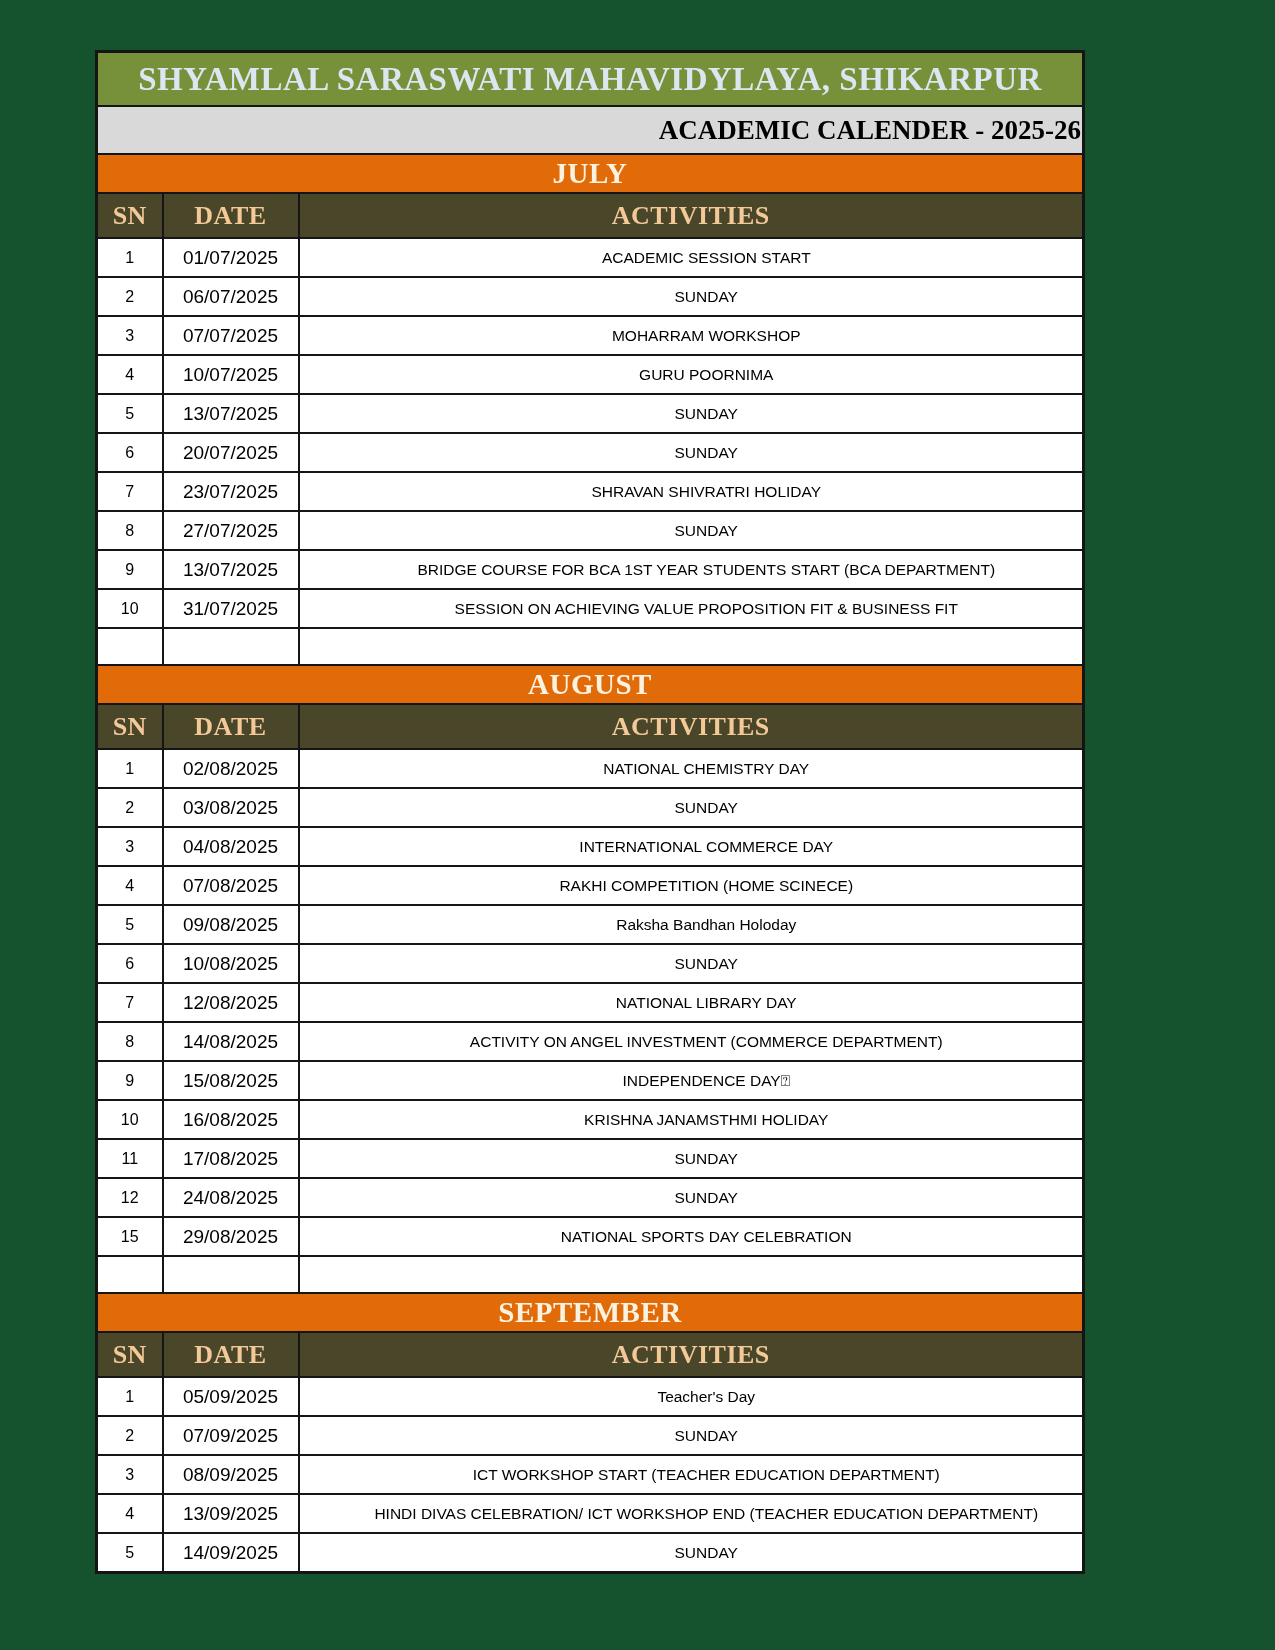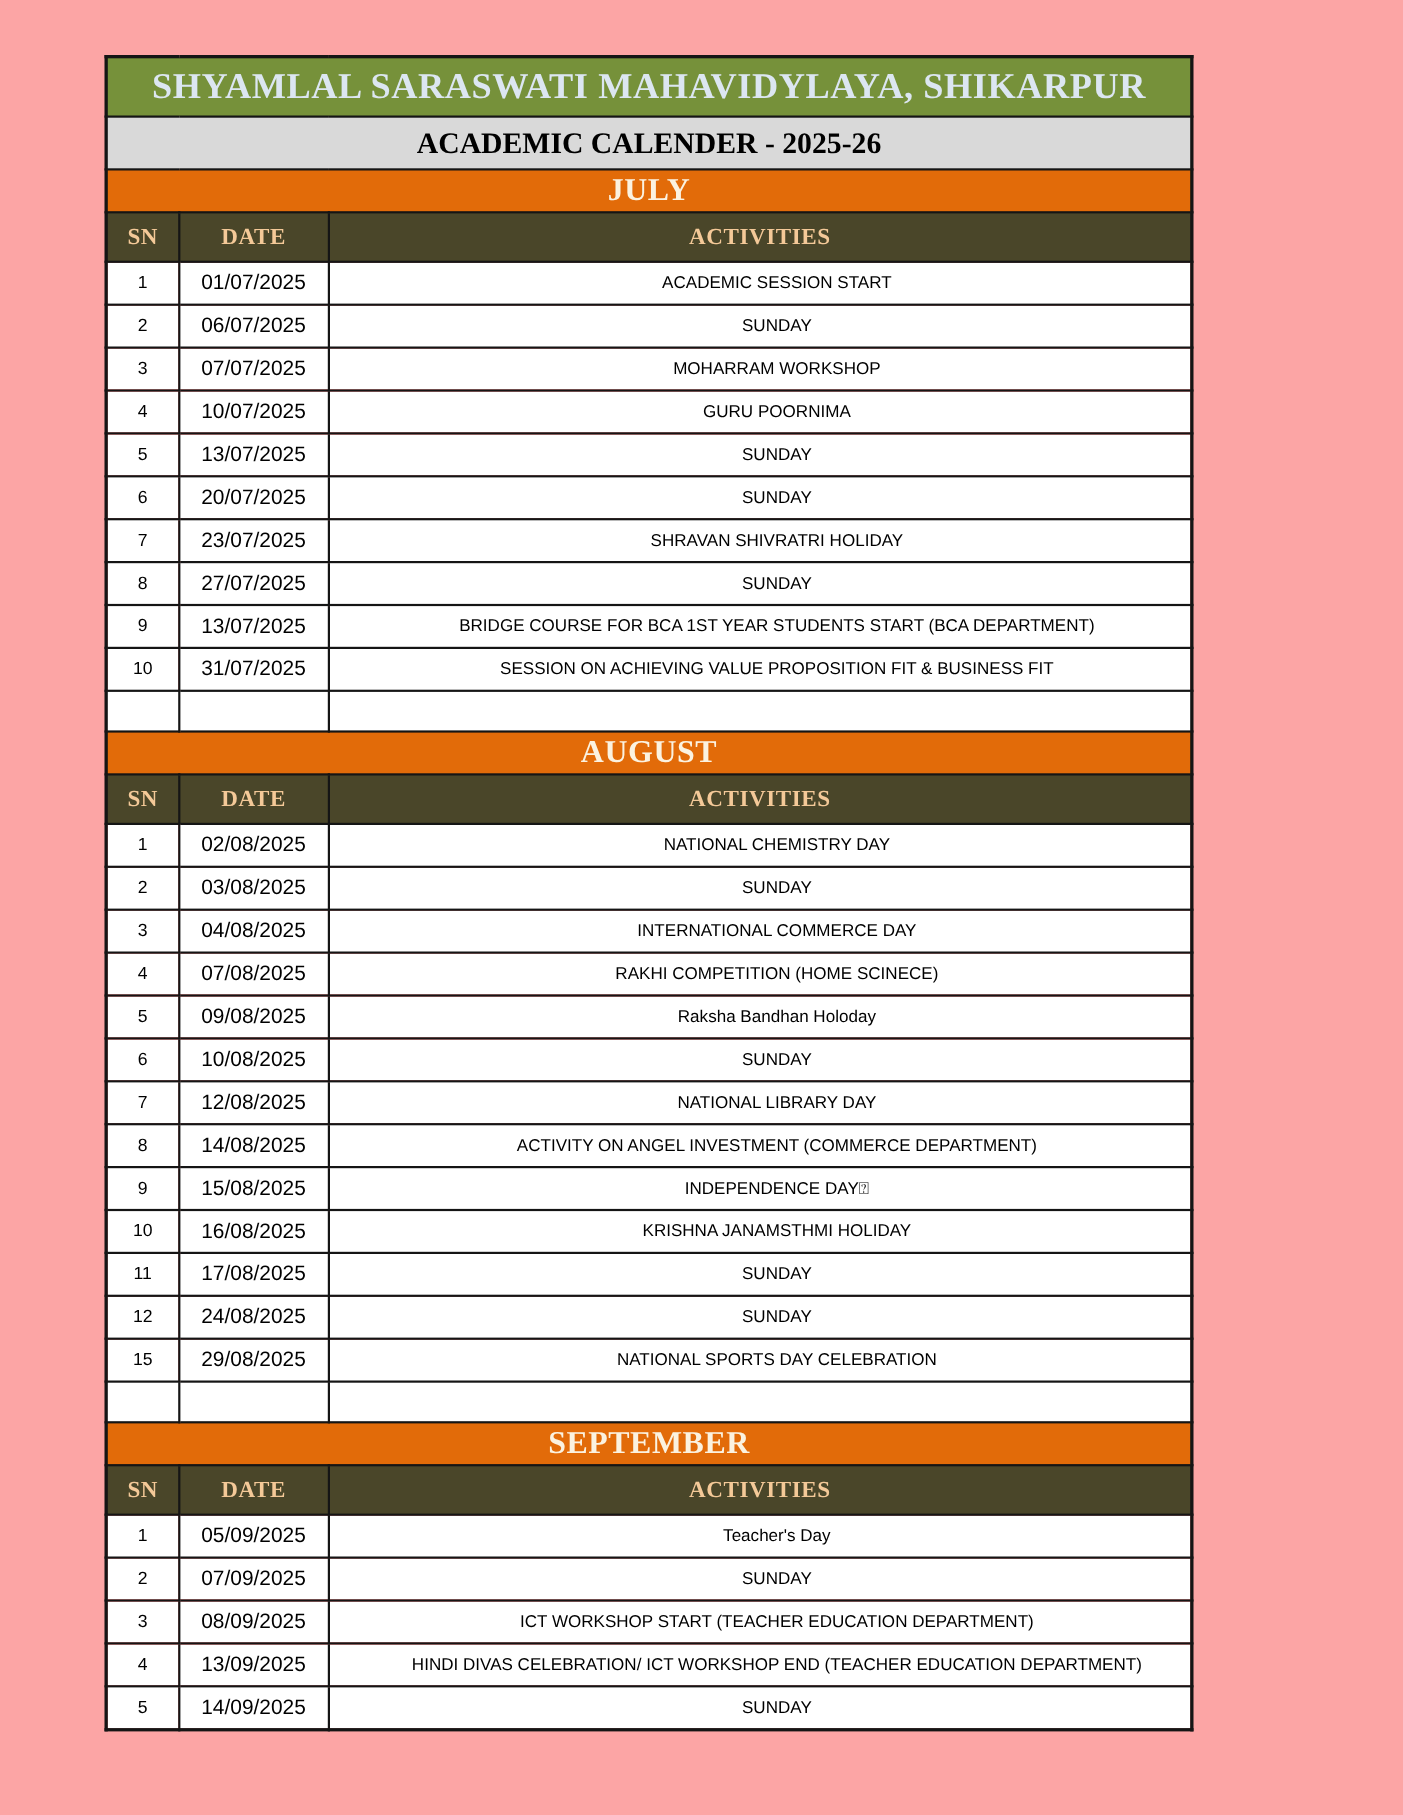--- a/index.html
+++ b/index.html
@@ -4,21 +4,21 @@
 <style>
   html, body {
     margin: 0;
     padding: 0;
     background: #ffffff;
   }
   .page {
     position: relative;
     width: 1275px;
     height: 1650px;
-    background: #fca5a5;
+    background: #14532d;
     font-family: "Liberation Sans", sans-serif;
   }
   table.cal {
     position: absolute;
     left: 95px;
     top: 50px;
     width: 990px;
     border-collapse: collapse;
     table-layout: fixed;
   }
@@ -40,39 +40,39 @@
     text-align: center;
     height: 50px;
     letter-spacing: 0.5px;
   }
   .subtitle-row td {
     background: var(--subtitle-bg, #D9D9D9);
     color: #000000;
     font-family: "Liberation Serif", serif;
     font-weight: bold;
     font-size: 27px;
-    text-align: center;
+    text-align: right;
     height: 44px;
   }
   .month-band td {
     background: var(--month-bg, #E26B09);
     color: var(--month-text, #FBF2E0);
     font-family: "Liberation Serif", serif;
     font-weight: bold;
     font-size: 29px;
     text-align: center;
     height: 35px;
     letter-spacing: 0.5px;
   }
   .head-row td {
     background: var(--thead-bg, #4A4629);
     color: var(--thead-text, #F4C998);
     font-family: "Liberation Serif", serif;
     font-weight: bold;
-    font-size: 21px;
+    font-size: 26px;
     text-align: center;
     height: 41px;
     letter-spacing: 0.5px;
   }
   .data-row td {
     background: #ffffff;
     color: #000000;
     text-align: center;
     height: 35px;
     font-size: 16px;

